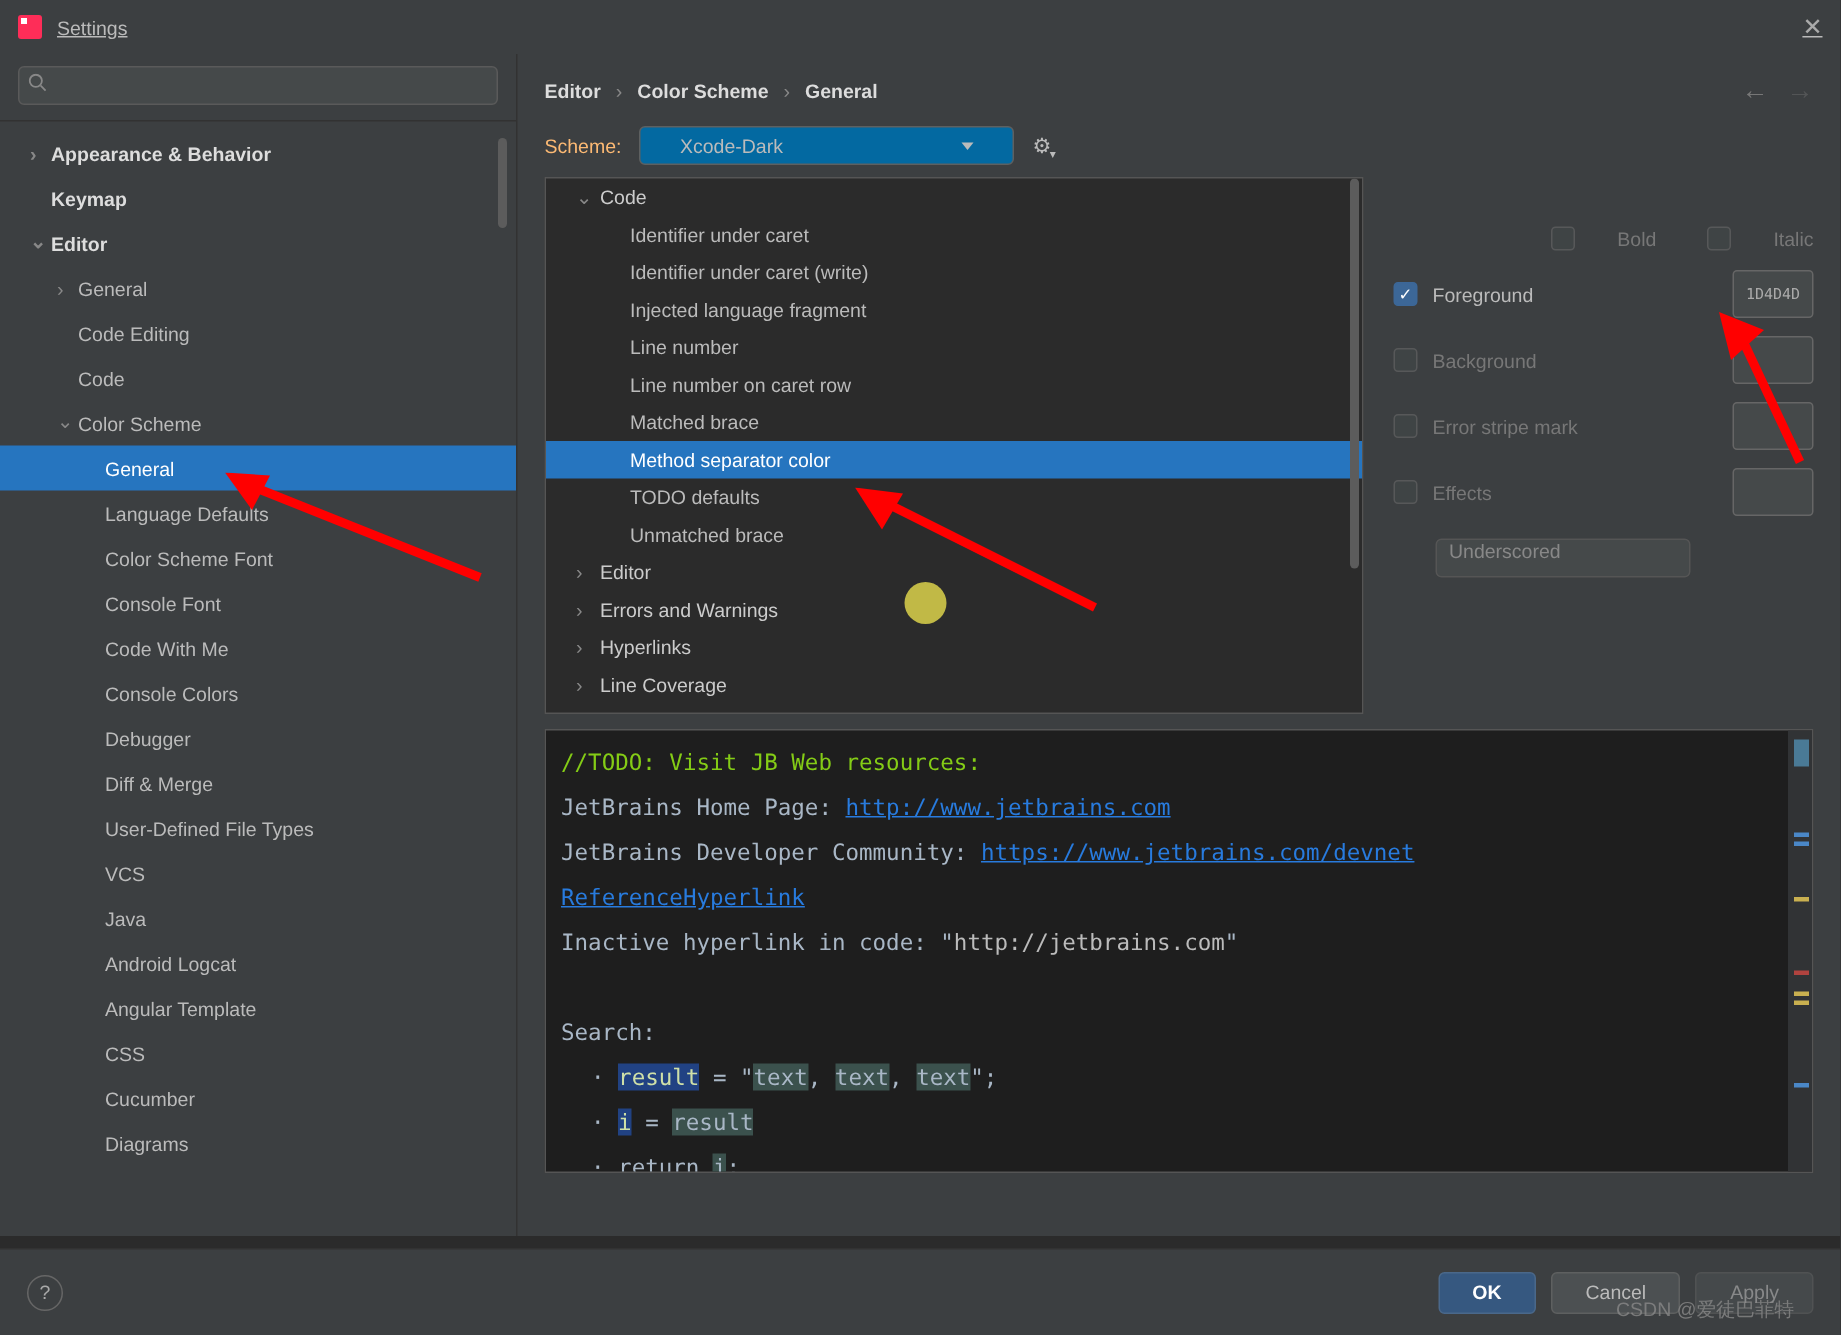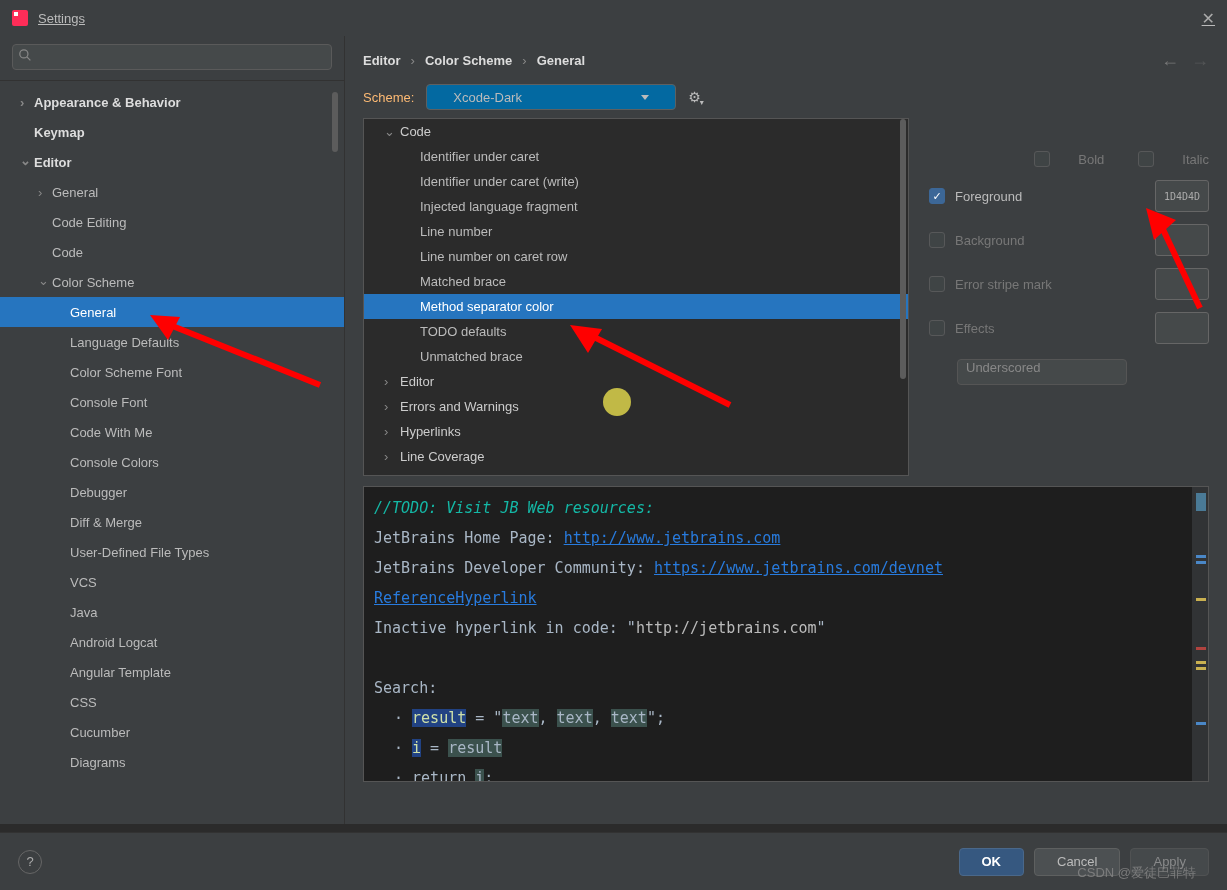--- a/index.html
+++ b/index.html
@@ -44,21 +44,21 @@
 .prop-row { display: flex; align-items: center; height: 44px; gap: 10px; }
 .cb { width: 16px; height: 16px; border: 1px solid #6e6e6e; border-radius: 3px; display: flex; align-items: center; justify-content: center; background: #43494a; }
 .cb.on { background: #3c6797; border-color: #3c6797; }
 .cb.on::after { content: "✓"; color: #fff; font-size: 11px; }
 .cb.dis { opacity: 0.55; }
 .prop-label { color: #bbb; flex: 1; }
 .prop-label.dis { color: #777; }
 .swatch { width: 54px; height: 32px; border: 1px solid #666; border-radius: 3px; background: #45494a; font-family: monospace; font-size: 10px; color: #aaa; display: flex; align-items: center; justify-content: center; }
 .effect-combo { width: 170px; background: #45494a; border: 1px solid #555; border-radius: 4px; height: 26px; display: flex; align-items: flex-start; padding: 0 8px; justify-content: space-between; margin-left: 28px; }
 .preview { margin: 10px 18px 0; height: 296px; background: #1e1e1e; border: 1px solid #555; font-family: "Consolas", "Menlo", monospace; font-size: 15px; line-height: 30px; padding: 6px 10px; position: relative; overflow: hidden; color: #a9b7c6; }
-.preview .todo { color: #14b8a6; font-style: italic; }
+.preview .todo { color: #84cc16; }
 .preview a { color: #287bde; text-decoration: underline; }
 .preview .hl1 { background: #214283; color: #cfe0a8; }
 .preview .hl2 { background: #3b514d; }
 .preview .q { color: #bbb; }
 .gutter { position: absolute; right: 0; top: 0; width: 16px; height: 100%; background: #313335; }
 .gmark { position: absolute; right: 2px; width: 10px; height: 3px; }
 .footer { position: absolute; bottom: 0; left: 0; right: 0; height: 58px; background: #3c3f41; border-top: 1px solid #323232; display: flex; align-items: center; padding: 0 18px; justify-content: space-between; }
 .help { width: 24px; height: 24px; border: 1px solid #666; border-radius: 50%; display: flex; align-items: center; justify-content: center; color: #aaa; }
 .btns { display: flex; gap: 10px; }
 .btn { height: 28px; padding: 0 22px; border-radius: 4px; border: 1px solid #5e6060; background: #4c5052; display: flex; align-items: center; cursor: pointer; }

